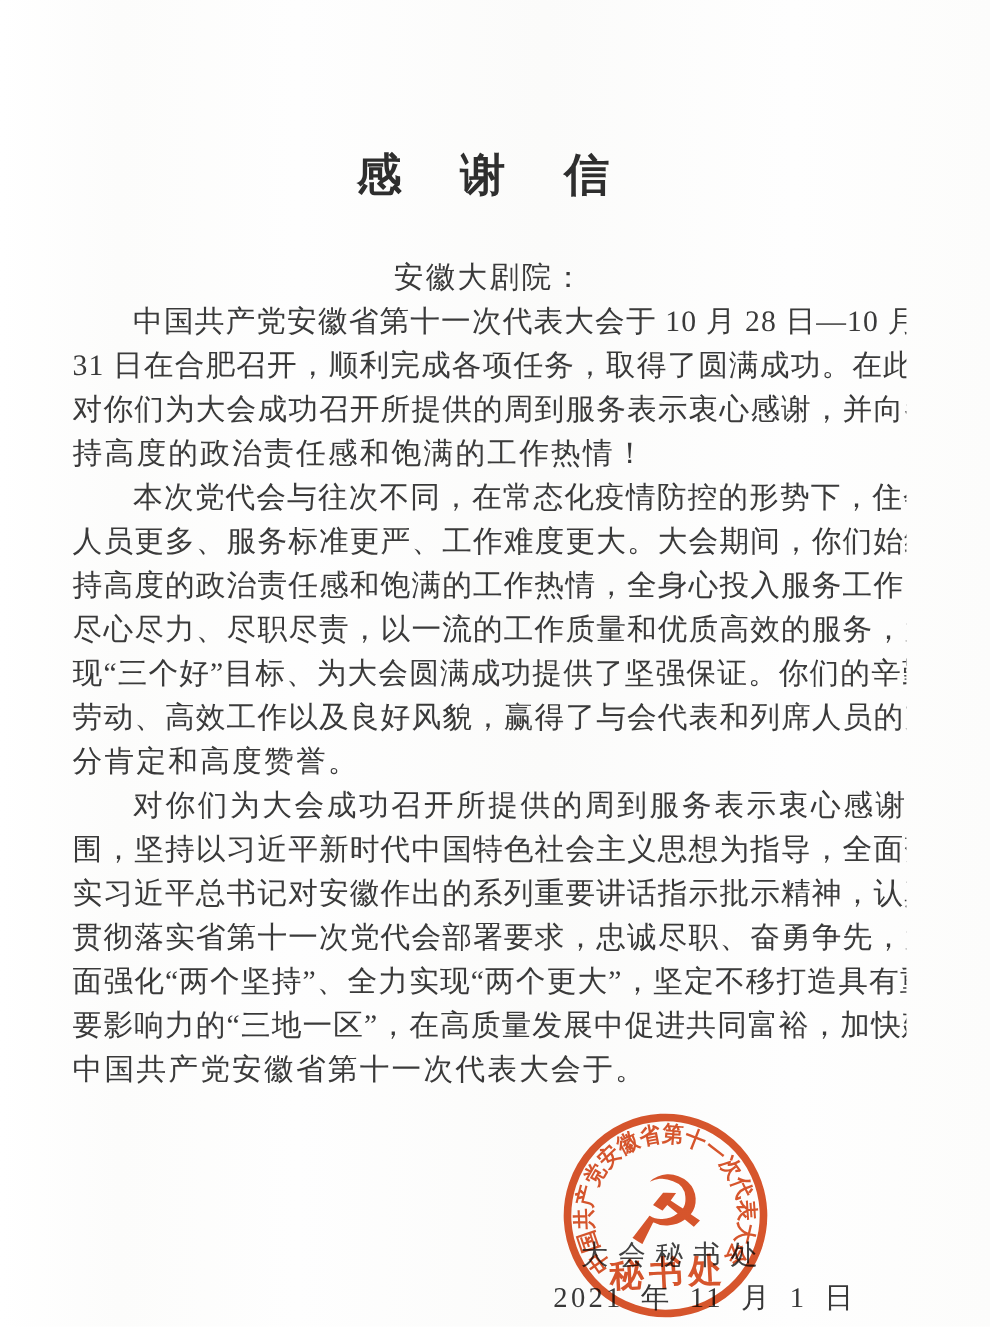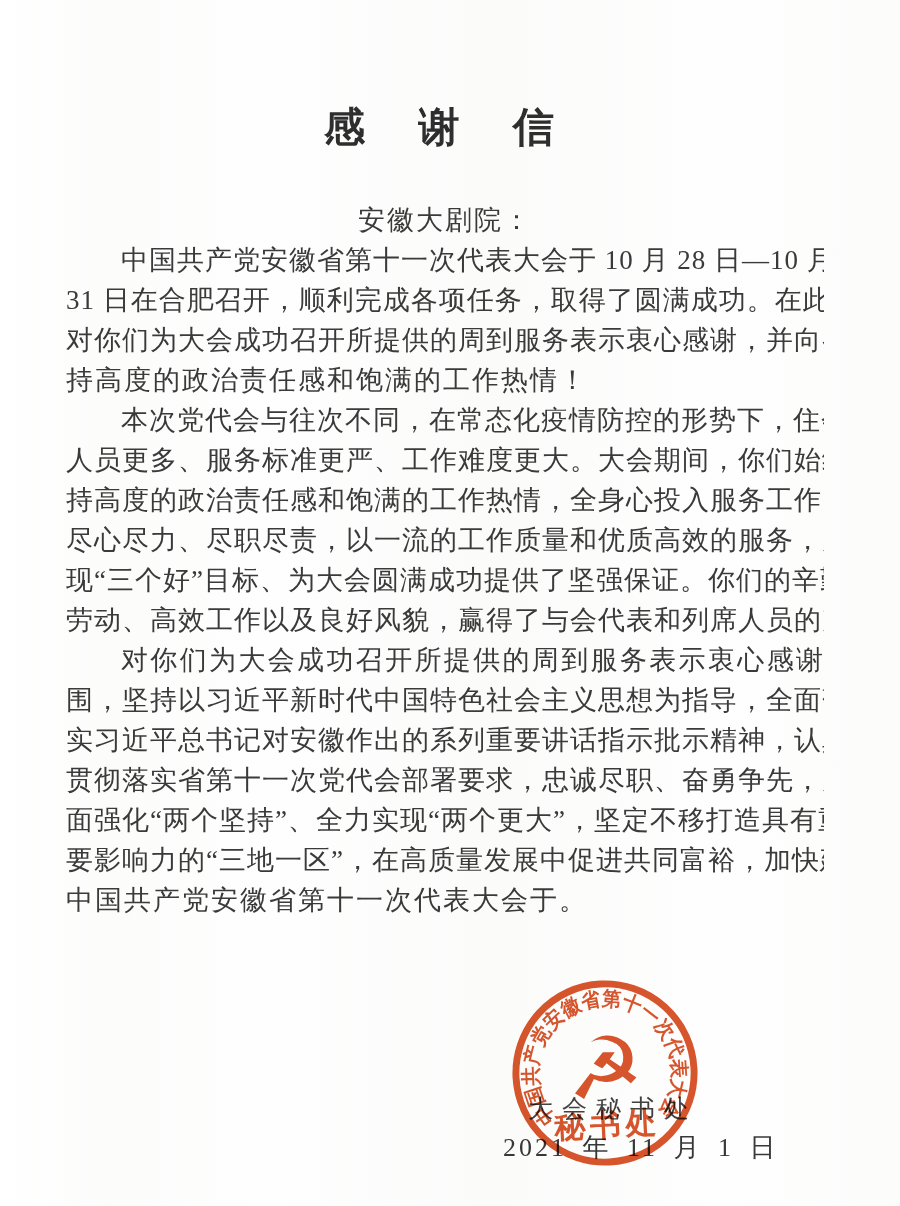--- a/index.html
+++ b/index.html
@@ -5,21 +5,21 @@
   html, body { margin: 0; padding: 0; }
   body {
     width: 900px; height: 1206px;
     background:
       linear-gradient(90deg, #ffffff 0%, #fcfcfb 12%, #fefefe 30%, #fbfbfa 55%, #fefefe 80%, #fcfcfb 100%);
     font-family: "Liberation Serif", "DejaVu Serif", serif;
     position: relative;
     overflow: hidden;
     color: #383838;
   }
-  .page { position: absolute; inset: 0; }
+  .page { position: absolute; inset: 0; margin-top: 32px; }
 
   .title {
     position: absolute;
     top: 100px; left: 0; width: 884px;
     text-align: center;
     font-size: 41px;
     font-weight: bold;
     color: #2e2e2e;
     letter-spacing: 6px;
     word-spacing: 30px;
@@ -110,20 +110,21 @@
         <div class="line indent">中国共产党安徽省第十一次代表大会于 10 月 28 日—10 月</div>
         <div class="line">31 日在合肥召开，顺利完成各项任务，取得了圆满成功。在此，谨</div>
         <div class="line">对你们为大会成功召开所提供的周到服务表示衷心感谢，并向参</div>
         <div class="line last">持高度的政治责任感和饱满的工作热情！</div>
         <div class="line indent">本次党代会与往次不同，在常态化疫情防控的形势下，住会</div>
         <div class="line">人员更多、服务标准更严、工作难度更大。大会期间，你们始终保</div>
         <div class="line">持高度的政治责任感和饱满的工作热情，全身心投入服务工作，</div>
         <div class="line">尽心尽力、尽职尽责，以一流的工作质量和优质高效的服务，为实</div>
         <div class="line">现“三个好”目标、为大会圆满成功提供了坚强保证。你们的辛勤</div>
         <div class="line">劳动、高效工作以及良好风貌，赢得了与会代表和列席人员的充</div>
+        <div class="line last">分肯定和高度赞誉。</div>
         <div class="line indent">对你们为大会成功召开所提供的周到服务表示衷心感谢</div>
         <div class="line">围，坚持以习近平新时代中国特色社会主义思想为指导，全面落</div>
         <div class="line">实习近平总书记对安徽作出的系列重要讲话指示批示精神，认真</div>
         <div class="line">贯彻落实省第十一次党代会部署要求，忠诚尽职、奋勇争先，为全</div>
         <div class="line">面强化“两个坚持”、全力实现“两个更大”，坚定不移打造具有重</div>
         <div class="line">要影响力的“三地一区”，在高质量发展中促进共同富裕，加快建</div>
         <div class="line last">中国共产党安徽省第十一次代表大会于。</div>
       </div>
   </div>
 

